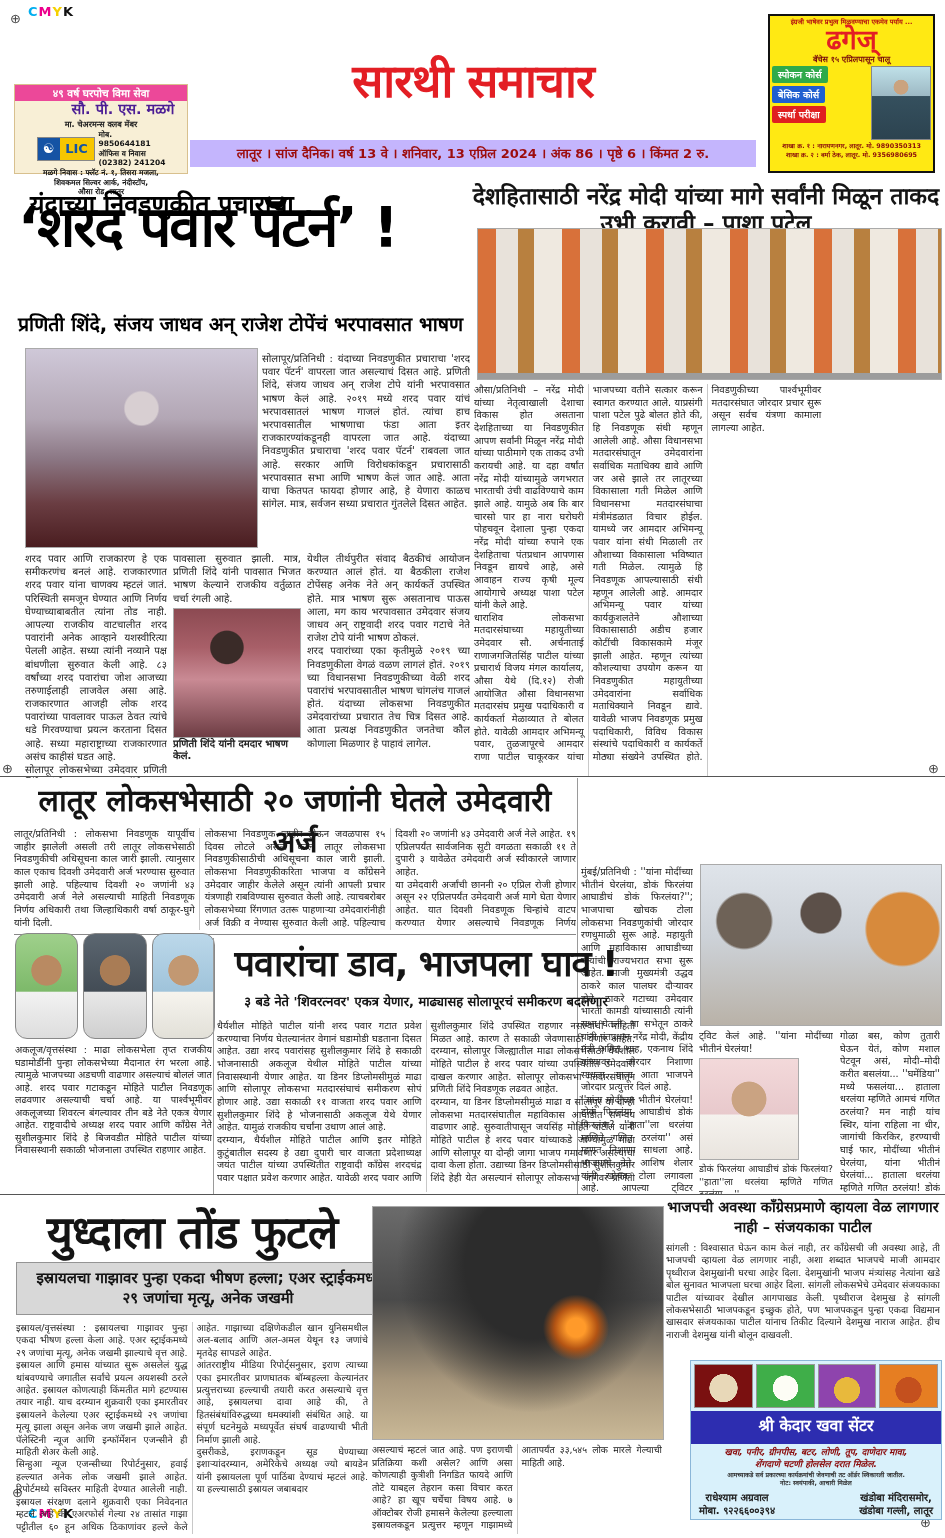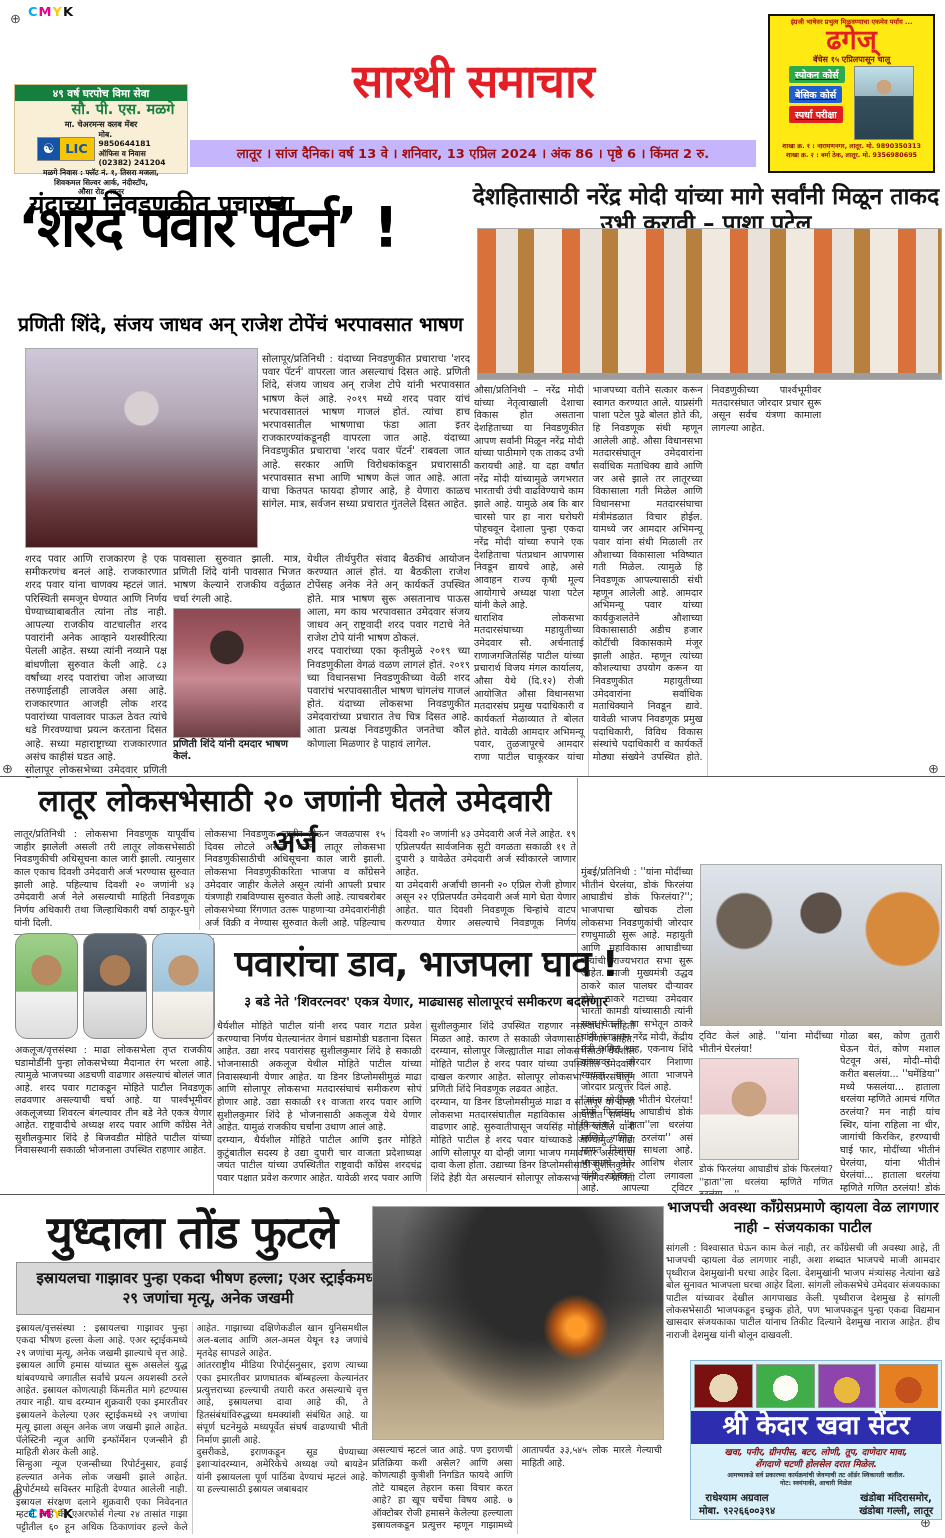--- a/index.html
+++ b/index.html
@@ -9,43 +9,43 @@
   .body-text{font-size:10px;line-height:1.32;text-align:justify;white-space:pre-line;color:#1d1d1d;}
   .cols2{column-count:2;column-gap:9px;column-rule:1px solid #c8c8c8;column-fill:auto;}
   .cols3{column-count:3;column-gap:10px;column-rule:1px solid #c8c8c8;column-fill:auto;}
   .cols4{column-count:4;column-gap:9px;column-rule:1px solid #c8c8c8;column-fill:auto;}
   .reg{font-size:13px;color:#444;line-height:1;}
   .cmyk{font-weight:700;font-size:13px;letter-spacing:1px;}
   .cmyk .c{color:#00aeef}.cmyk .m{color:#ec008c}.cmyk .y{color:#f5d000}.cmyk .k{color:#111}
   
   .lic{left:14px;top:84px;width:172px;height:88px;background:#f8efd6;border:1px solid #d8c08e;
        text-align:center;font-size:8px;}
-  .lic .banner{background:#15803d;color:#fff;font-weight:700;font-size:10.5px;padding:1px 0;}
-  .lic .name{font-weight:800;font-size:14.5px;color:#15803d;line-height:1.1;margin-top:1px;margin-left:44px;}
+  .lic .banner{background:#ec4899;color:#fff;font-weight:700;font-size:10.5px;padding:1px 0;}
+  .lic .name{font-weight:800;font-size:14.5px;color:#4c1d95;line-height:1.1;margin-top:1px;margin-left:44px;}
   .lic .member{font-size:8px;font-weight:700;color:#222;}
   .lic .logo-row{display:flex;align-items:center;justify-content:center;gap:4px;margin-top:1px;}
   .lic .logo{display:flex;height:22px;border:1px solid #888;}
   .lic .logo .blue{width:22px;background:#1553a4;color:#fff;font-size:13px;line-height:22px;}
   .lic .logo .yel{width:34px;background:#f7c600;color:#1553a4;font-weight:900;font-size:13px;line-height:22px;}
   .lic .phone{font-size:7.5px;font-weight:700;text-align:left;line-height:1.25;}
   .lic .addr{font-size:7.5px;font-weight:700;line-height:1.25;margin-top:1px;}
   .contact{left:455px;top:20px;font-size:11px;color:#111;line-height:1.5;}
   .contact .row{display:flex;align-items:center;gap:6px;}
   .contact .sq{width:6px;height:6px;background:#111;display:inline-block;}
   .contact .u{border-bottom:1px solid #111;}
   .masthead{left:190px;top:58px;width:566px;text-align:center;font-size:46px;font-weight:900;
             color:#e31e24;line-height:1;letter-spacing:-1px;}
   .datestrip{left:190px;top:140px;width:566px;height:27px;background:#c4b5fd;color:#9c0d0d;
              font-weight:800;font-size:13px;text-align:center;line-height:27px;}
   .dagej{left:768px;top:14px;width:163px;height:155px;background:#ffe913;border:2px solid #111;
          text-align:center;overflow:hidden;}
   .dagej .tag{font-size:6.5px;font-weight:700;color:#b40f0f;padding-top:1px;}
   .dagej .title{font-size:27px;font-weight:900;color:#e31e24;line-height:1;}
   .dagej .batch{font-size:8px;font-weight:800;color:#7a0c0c;}
-  .dagej .row{display:flex;justify-content:space-between;padding:2px 19px;text-decoration:underline;}
+  .dagej .row{display:flex;justify-content:space-between;padding:2px 2px;}
   .dagej .chips{display:flex;flex-direction:column;gap:3px;align-items:flex-start;}
   .dagej .chip{color:#fff;font-weight:800;font-size:9.5px;padding:2px 6px;border-radius:2px;}
   .chip.g{background:#2faa4a}.chip.b{background:#1f5fd0}.chip.r{background:#e02020}
   .dagej .photo{width:58px;height:72px;background:
      radial-gradient(circle at 50% 28%,#caa37f 12%,transparent 13%),
      linear-gradient(180deg,#bfe0e8 0%,#9db9c4 40%,#35505e 41%,#2c4350 100%);border:1px solid #888;}
   .dagej .foot{font-size:6.4px;font-weight:800;color:#8a0c0c;line-height:1.35;}
   
   .kicker{left:30px;top:186px;font-size:25px;font-weight:800;color:#000;}
   .mainhead{left:18px;top:200px;width:452px;font-size:56px;font-weight:900;color:#000;
@@ -90,21 +90,21 @@
      linear-gradient(180deg,#6b6b6b 0%,#4a4a4a 40%,#a8977c 75%,#c9b896 100%);}
   .bjphead{left:666px;top:1197px;width:274px;font-size:14.5px;font-weight:800;text-align:center;line-height:1.4;}
   .kedar{left:690px;top:1360px;width:250px;height:158px;background:#d9f1fb;border:1px solid #8ab6d8;
          text-align:center;overflow:hidden;}
   .kedar .foods{display:flex;gap:3px;padding:3px;justify-content:center;}
   .kedar .tile{width:57px;height:42px;border:1px solid #999;}
   .t1{background:radial-gradient(circle at 50% 55%,#e8d8b8 38%,transparent 39%),#7a1010;}
   .t2{background:radial-gradient(circle at 50% 55%,#fdfdf5 34%,transparent 35%),#3fae49;}
   .t3{background:radial-gradient(circle at 50% 60%,#e8b93c 34%,transparent 35%),#8e44ad;}
   .t4{background:radial-gradient(circle at 50% 60%,#c4501e 34%,transparent 35%),#e67e22;}
-  .kedar .band{background:#2d2db0;color:#fff;font-weight:900;font-size:26px;line-height:29px;height:33px;}
+  .kedar .band{background:#2d2db0;color:#fff;font-weight:900;font-size:16px;line-height:29px;height:33px;}
   .kedar .items{font-size:9px;font-weight:800;color:#8a0a0a;font-style:italic;line-height:1.35;padding:2px 4px 0;}
   .kedar .note{font-size:6.3px;font-weight:700;color:#333;line-height:1.3;padding:1px 4px;}
   .kedar .contacts{display:flex;justify-content:space-between;padding:2px 8px;font-size:10px;font-weight:800;color:#222;text-align:center;line-height:1.3;}
   .smallcap{font-size:9.3px;line-height:1.35;text-align:justify;white-space:pre-line;color:#1d1d1d;}
 </style>
 </head>
 <body>
 
 <div class="page">
 

